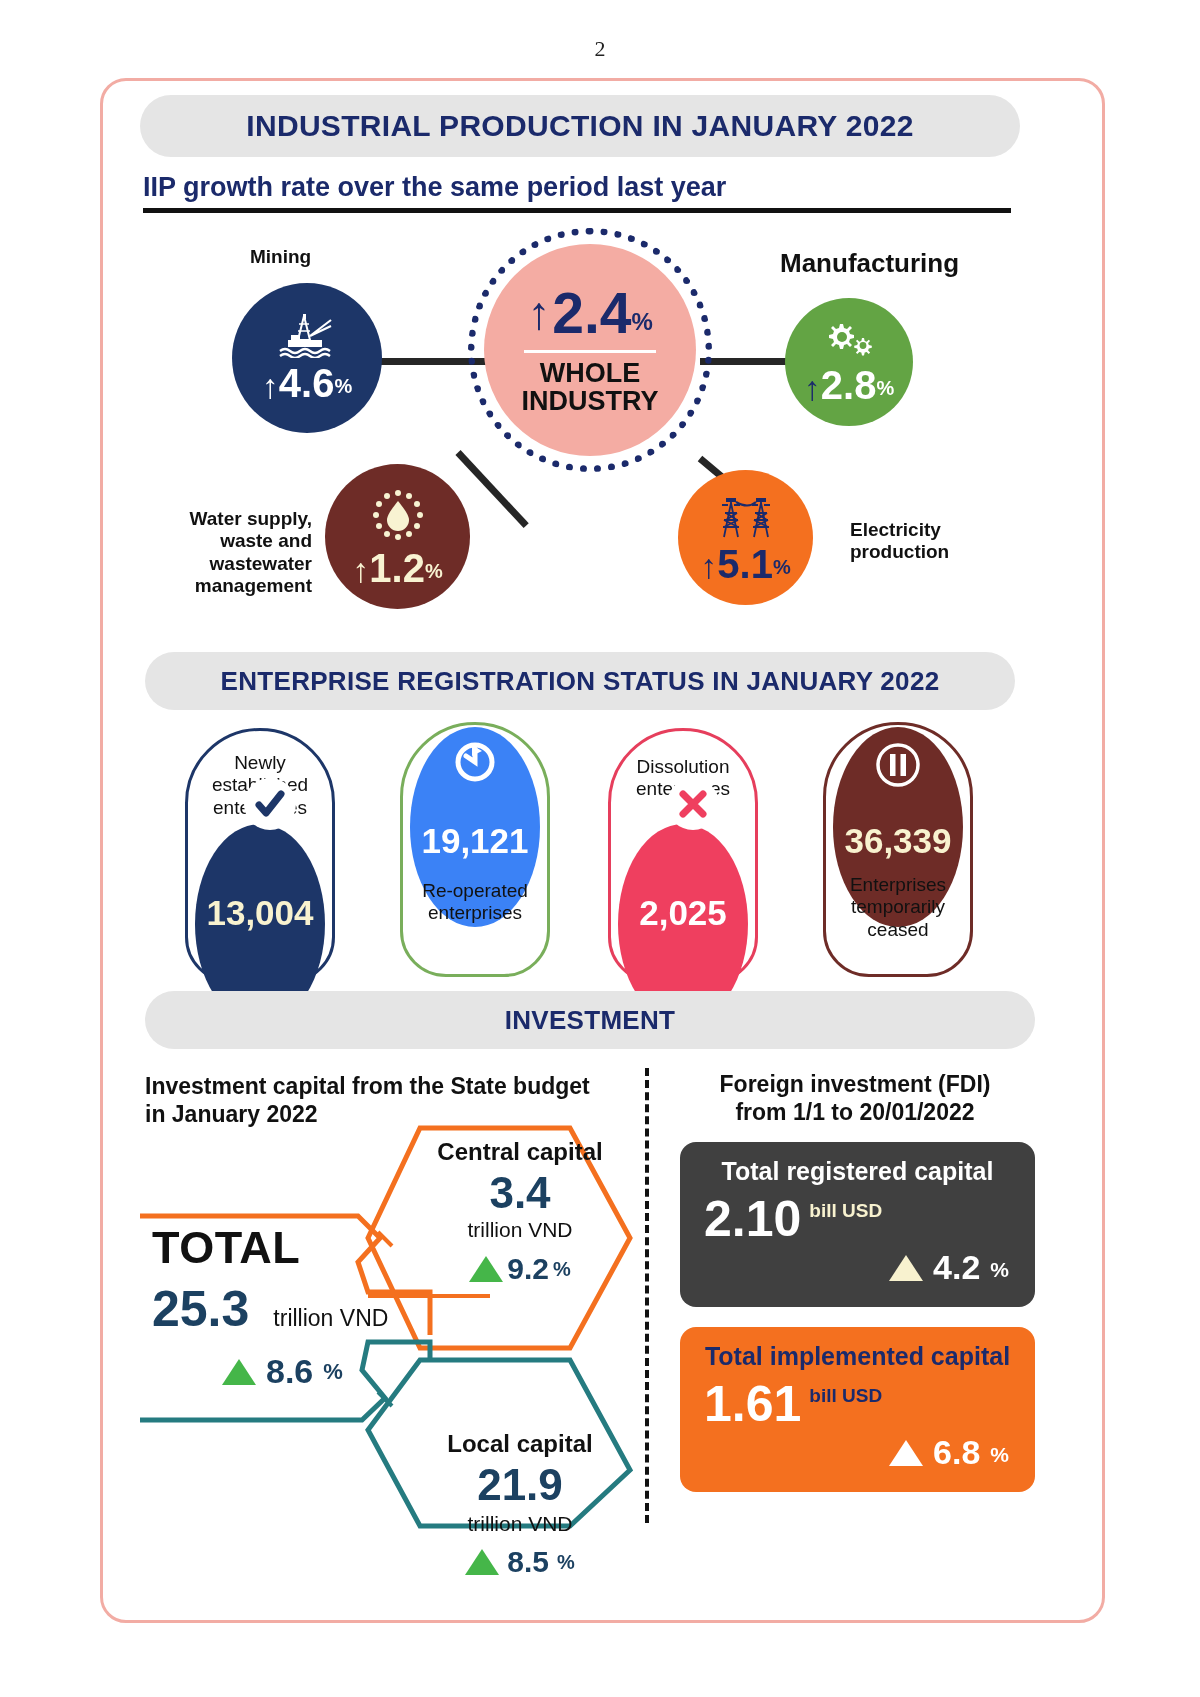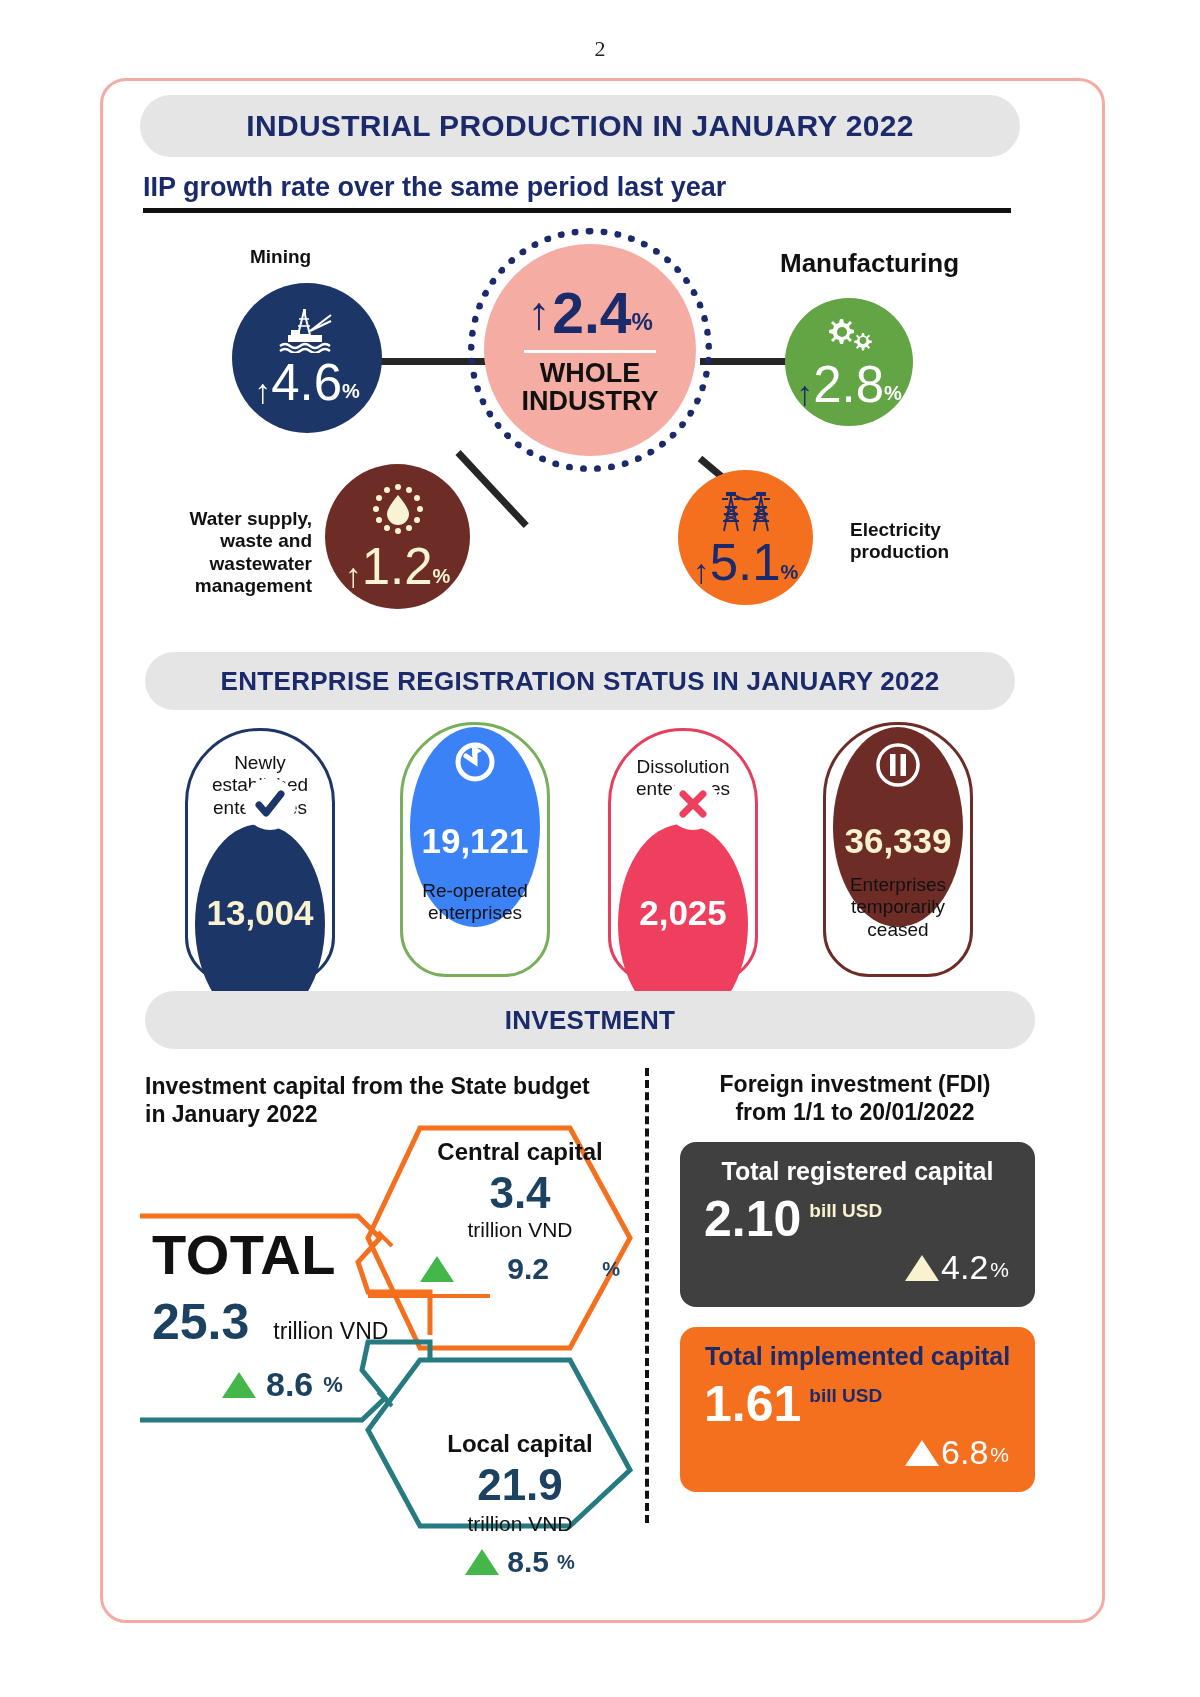--- a/index.html
+++ b/index.html
@@ -60,21 +60,21 @@
   #whole-pct{ font-size:24px; font-weight:bold; color:#1b2a6b; align-self:flex-end; margin-bottom:6px;}
   #whole-sep{ width:132px; height:3px; background:#fff; margin:8px 0 6px; }
   #whole-label{ font-size:27px; font-weight:bold; color:#111; text-align:center; line-height:1.05; }
 
   
   .sector{ position:absolute; border-radius:50%;
            display:flex; flex-direction:column; align-items:center; justify-content:center; }
   .sector .ico{ margin-bottom:2px; }
   .sector .row{ display:flex; align-items:flex-end; }
   .sector .row .ar{ font-size:34px; line-height:.92; }
-  .sector .row .val{ font-size:51px; font-weight:normal; line-height:.95; }
+  .sector .row .val{ font-size:40px; font-weight:bold; line-height:.95; }
   .sector .row .pc{ font-size:20px; font-weight:bold; padding-bottom:4px;}
 
   #sector-mining{ left:232px; top:283px; width:150px; height:150px; background:#1d3668; color:#ffffff; }
   #sector-manufacturing{ left:785px; top:298px; width:128px; height:128px; background:#63a444; color:#ffffff; }
   #sector-manufacturing .row .ar,#sector-manufacturing .row .val,
   #sector-manufacturing .row .pc{ color:#1b2a6b; }
   #sector-manufacturing .row .val,#sector-manufacturing .row .pc{ color:#ffffff;}
   #sector-water{ left:325px; top:464px; width:145px; height:145px; background:#6e2c27; color:#f8f3d2; }
   #sector-electricity{ left:678px; top:470px; width:135px; height:135px; background:#f4701f; color:#1b2a6b; }
 
@@ -135,53 +135,53 @@
   #inv-right-title{ position:absolute; left:690px; top:1070px; width:330px; text-align:center;
                     font-size:23px; font-weight:bold; color:#111; line-height:1.22; }
 
   #hexsvg{ position:absolute; left:130px; top:1120px; }
 
   .hex-txt{ position:absolute; text-align:center; }
   #central-label{ left:420px; top:1138px; width:200px; font-size:24px; font-weight:bold; color:#111;}
   #central-val{ left:420px; top:1168px; width:200px; font-size:44px; font-weight:bold; color:#1c4161;}
   #central-unit{ left:420px; top:1218px; width:200px; font-size:21px; color:#111;}
   #central-growth{ left:420px; top:1252px; width:200px; font-size:30px; font-weight:bold; color:#1c4161;
-                   display:flex; align-items:center; justify-content:space-between; gap:4px;}
+                   display:flex; align-items:center; justify-content:center; gap:4px;}
   #local-label{ left:420px; top:1430px; width:200px; font-size:24px; font-weight:bold; color:#111;}
   #local-val{ left:420px; top:1460px; width:200px; font-size:44px; font-weight:bold; color:#1c4161;}
   #local-unit{ left:420px; top:1512px; width:200px; font-size:21px; color:#111;}
   #local-growth{ left:420px; top:1545px; width:200px; font-size:30px; font-weight:bold; color:#1c4161;
                  display:flex; align-items:center; justify-content:center; gap:8px;}
 
   .tri{ width:0;height:0;border-left:17px solid transparent;border-right:17px solid transparent;
         border-bottom:26px solid #45b649; display:inline-block; }
 
   #total-block{ position:absolute; left:152px; top:1222px; width:260px; }
-  #total-word{ font-size:56px; font-weight:bold; color:#111; letter-spacing:.5px;}
+  #total-word{ font-size:45px; font-weight:bold; color:#111; letter-spacing:.5px;}
   #total-row{ display:flex; align-items:baseline; gap:24px; margin-top:6px;}
   #total-val{ font-size:50px; font-weight:bold; color:#1c4161; }
   #total-unit{ font-size:23px; color:#111; }
   #total-growth{ display:flex; align-items:center; gap:10px; margin-top:14px; margin-left:70px;
                  font-size:34px; font-weight:bold; color:#1c4161;}
 
   
   .fdi{ position:absolute; left:680px; width:355px; border-radius:16px; }
   #fdi-registered{ top:1142px; height:165px; background:#404040; }
   #fdi-implemented{ top:1327px; height:165px; background:#f4701f; }
   .fdi .head{ position:absolute; top:15px; left:0; width:100%; text-align:center;
               font-size:25px; font-weight:bold; }
   #fdi-registered .head{ color:#ffffff; }
   #fdi-implemented .head{ color:#1b2a6b; }
   .fdi .valrow{ position:absolute; top:54px; left:24px; display:flex; align-items:flex-start; }
   .fdi .val{ font-size:50px; font-weight:bold; line-height:.95; }
   .fdi .unit{ font-size:19px; font-weight:bold; margin-left:8px; margin-top:4px; }
   #fdi-registered .val{ color:#ffffff; } #fdi-registered .unit{ color:#f8f2cf; }
   #fdi-implemented .val{ color:#ffffff; } #fdi-implemented .unit{ color:#1b2a6b; }
-  .fdi .growth{ position:absolute; right:26px; bottom:20px; display:flex; align-items:center; gap:2px;
-                font-size:34px; font-weight:normal; color:#ffffff; }
+  .fdi .growth{ position:absolute; right:26px; bottom:20px; display:flex; align-items:center; gap:10px;
+                font-size:34px; font-weight:bold; color:#ffffff; }
   .fdi .tri-w{ width:0;height:0;border-left:17px solid transparent;border-right:17px solid transparent;
                border-bottom:26px solid #f8f2cf; }
   .fdi .pc{ font-size:21px; align-self:flex-end; padding-bottom:5px; }
 </style>
 </head>
 <body>
 
 <div class="page-num">2</div>
 
 <div class="frame"></div>

